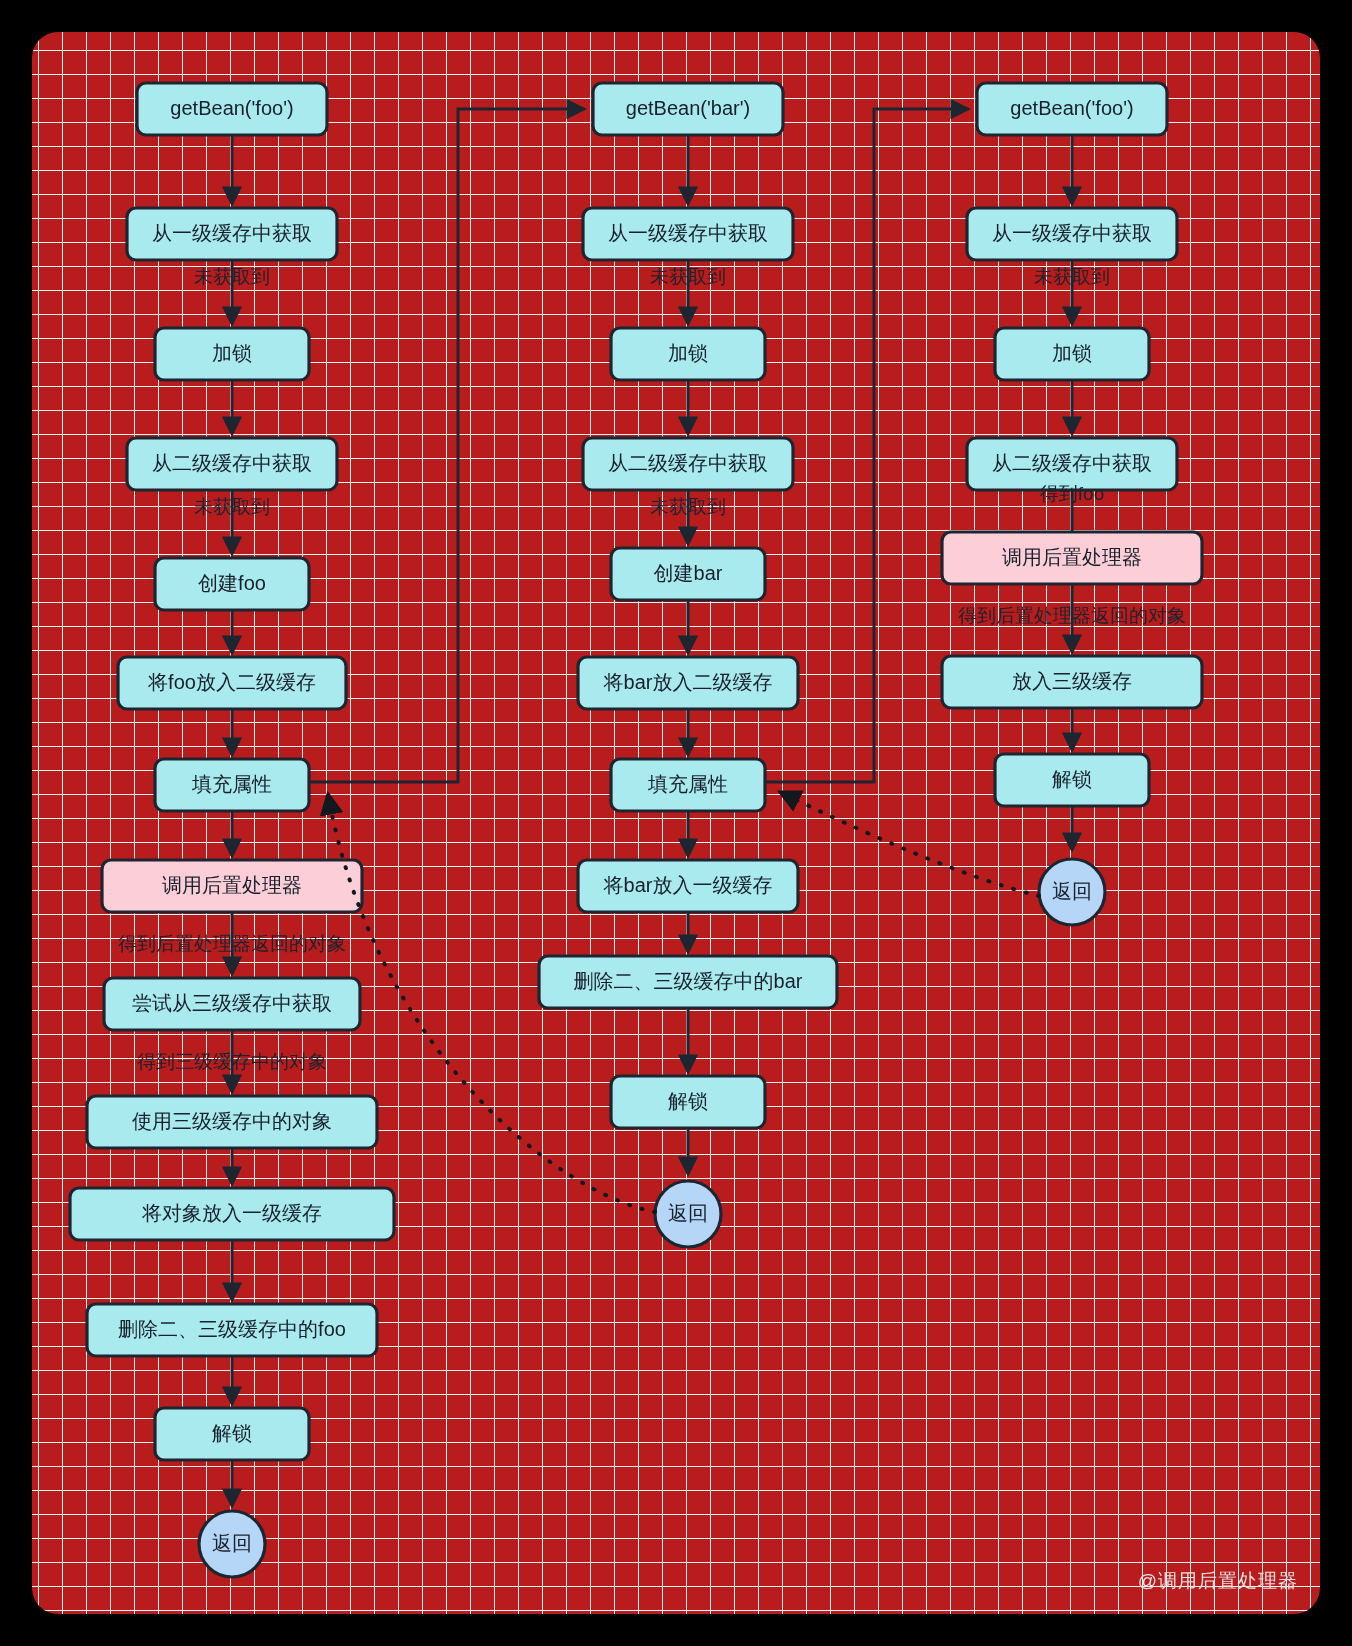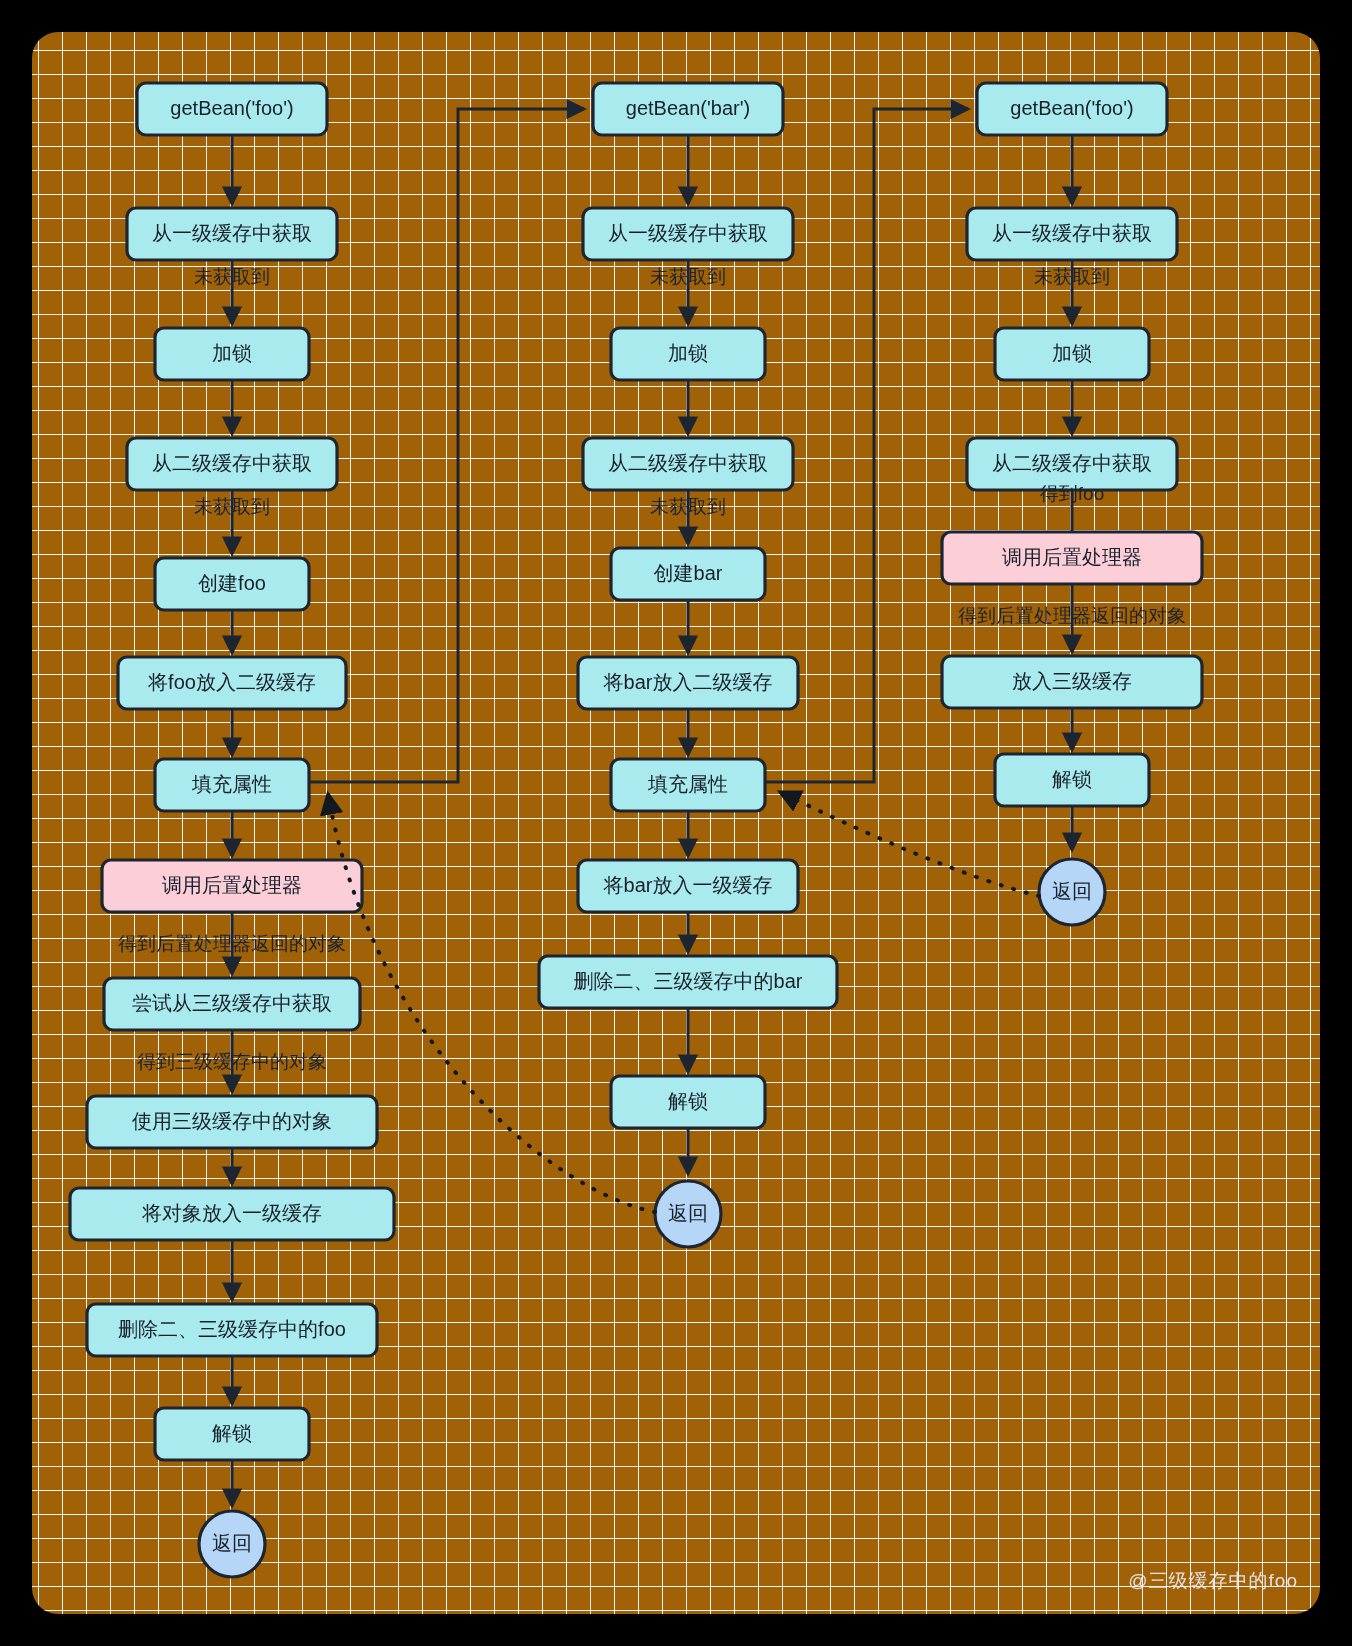--- a/index.html
+++ b/index.html
@@ -1,19 +1,19 @@
 <!DOCTYPE html>
 <html><head>
 <meta charset="utf-8">
 <style>
   html,body{margin:0;padding:0;background:#000;}
   body{width:1352px;height:1646px;overflow:hidden;
        font-family:"Liberation Sans","DejaVu Sans",sans-serif;}
   #frame{position:absolute;left:32px;top:32px;width:1288px;height:1582px;
-         background:#a16207;border-radius:26px;overflow:hidden;}
+         background:#b91c1c;border-radius:26px;overflow:hidden;}
   #grid{position:absolute;inset:0;
         background-image:
           linear-gradient(to right,#ececec 1px,transparent 1px),
           linear-gradient(to bottom,#ececec 1px,transparent 1px),
           linear-gradient(to right,#f6f6f6 1px,transparent 1px),
           linear-gradient(to bottom,#f6f6f6 1px,transparent 1px);
         background-size:96px 96px,96px 96px,24px 24px,24px 24px;
         background-position:-18px -6px,-18px -6px,-18px -6px,-18px -6px;}
   svg#chart{position:absolute;left:0;top:0;width:1288px;height:1582px;}
   .nodeRect{stroke:#1d2530;stroke-width:3.2;rx:9;ry:9;}
@@ -264,14 +264,14 @@
       <path class="edge" d="M733,750 L842,750 L842,77 L936,77" marker-end="url(#arrow)"></path>
     </g>
     <g>
       <path class="edgeDot" d="M1007,864 C930,845 830,800 748,760" marker-end="url(#arrowdot)"></path>
     </g>
     <g>
       <path class="edgeDot" d="M623,1180 C520,1160 340,1010 296,762" marker-end="url(#arrowdot)"></path>
     </g>
   </svg>
 
-  <div id="watermark">@三级缓存中的foo</div>
+  <div id="watermark">@调用后置处理器</div>
 </div>
 
 </body></html>

